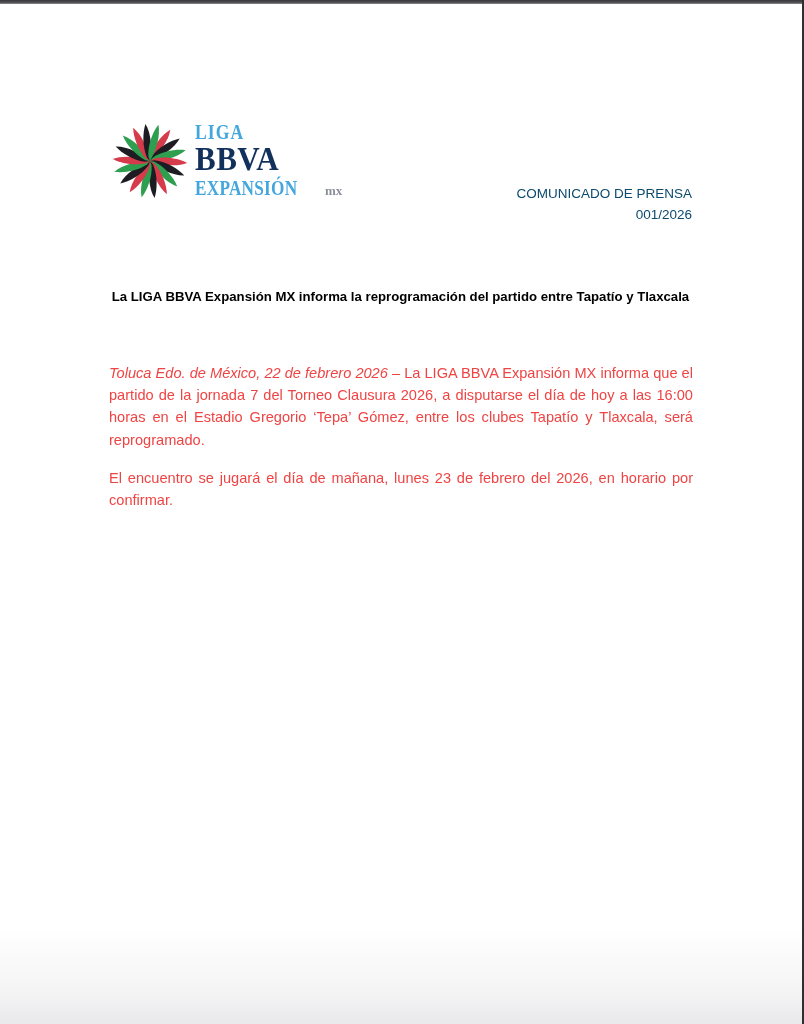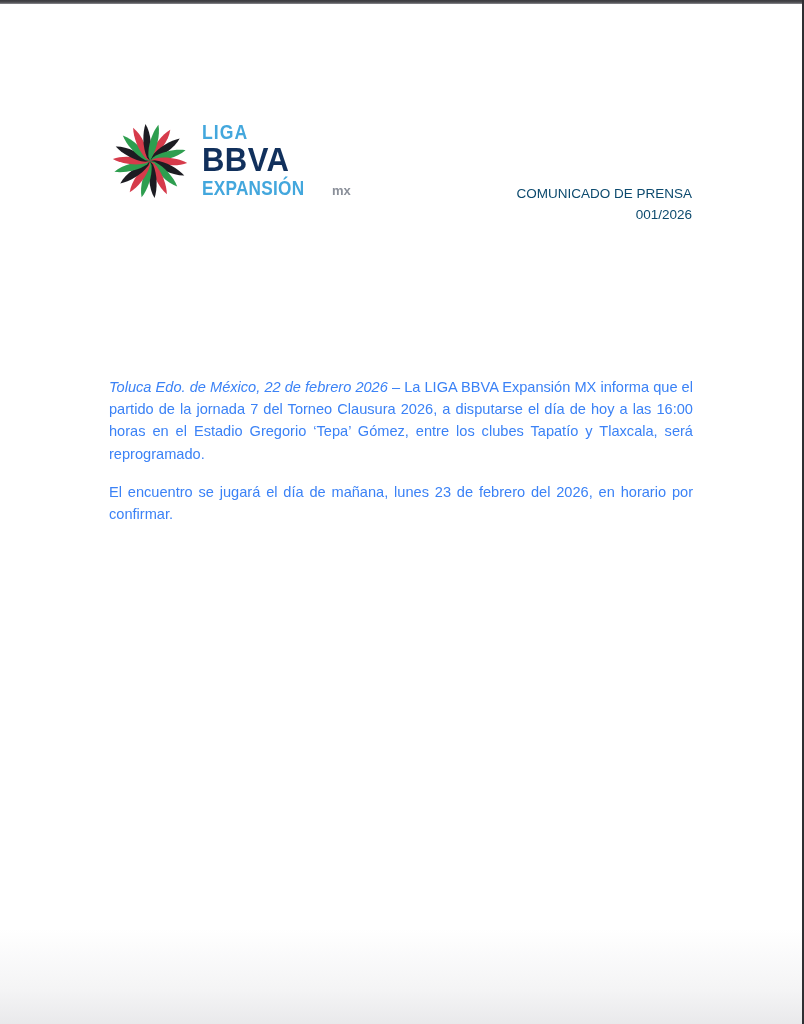--- a/index.html
+++ b/index.html
@@ -61,21 +61,22 @@
     top: 118px;
     left: 109px;
     width: 583px;
     height: 112px;
   }
   #logo {
     position: absolute;
     top: 0;
     left: 2px;
     display: flex;
-    gap: 13px;
+    gap: 6px;
+    font-family: Liberation Serif, serif;
   }
   #logo-mark {
     width: 78px;
     height: 78px;
     display: block;
   }
   #logo-wordmark {
     display: flex;
     flex-direction: column;
     justify-content: center;
@@ -138,26 +139,26 @@
     left: 109px;
     width: 583px;
     text-align: center;
     font-size: 13.2px;
     font-weight: bold;
     line-height: 1.55;
     color: #000;
   }
   #body-copy {
     position: absolute;
-    top: 372px;
+    top: 358px;
     left: 109px;
     width: 584px;
     font-size: 14.6px;
     line-height: 1.52;
-    color: #3b82f6;
+    color: #ef4444;
   }
   #body-copy p {
     margin: 0;
     text-align: justify;
     text-justify: inter-word;
   }
   #body-copy p + p {
     margin-top: 16px;
   }
   .dateline {
@@ -211,20 +212,21 @@
 
       </div>
 
       <div id="press-block">
         <div>COMUNICADO DE PRENSA</div>
         <div>001/2026</div>
       </div>
 
     </div>
 
+    <div id="doc-title">La LIGA BBVA Expansión MX informa la reprogramación del partido entre Tapatío y Tlaxcala</div>
 
     <div id="body-copy">
         <p><span class="dateline">Toluca Edo. de México, 22 de febrero 2026</span><span> – </span><span>La LIGA BBVA Expansión MX informa que el partido de la jornada 7 del Torneo Clausura 2026, a disputarse el día de hoy a las 16:00 horas en el Estadio Gregorio ‘Tepa’ Gómez, entre los clubes Tapatío y Tlaxcala, será reprogramado.</span></p>
         <p><span>El encuentro se jugará el día de mañana, lunes 23 de febrero del 2026, en horario por confirmar.</span></p>
       </div>
 
   </div>
 
   <div id="bottom-fade"></div>
   <div id="right-edge"></div>

